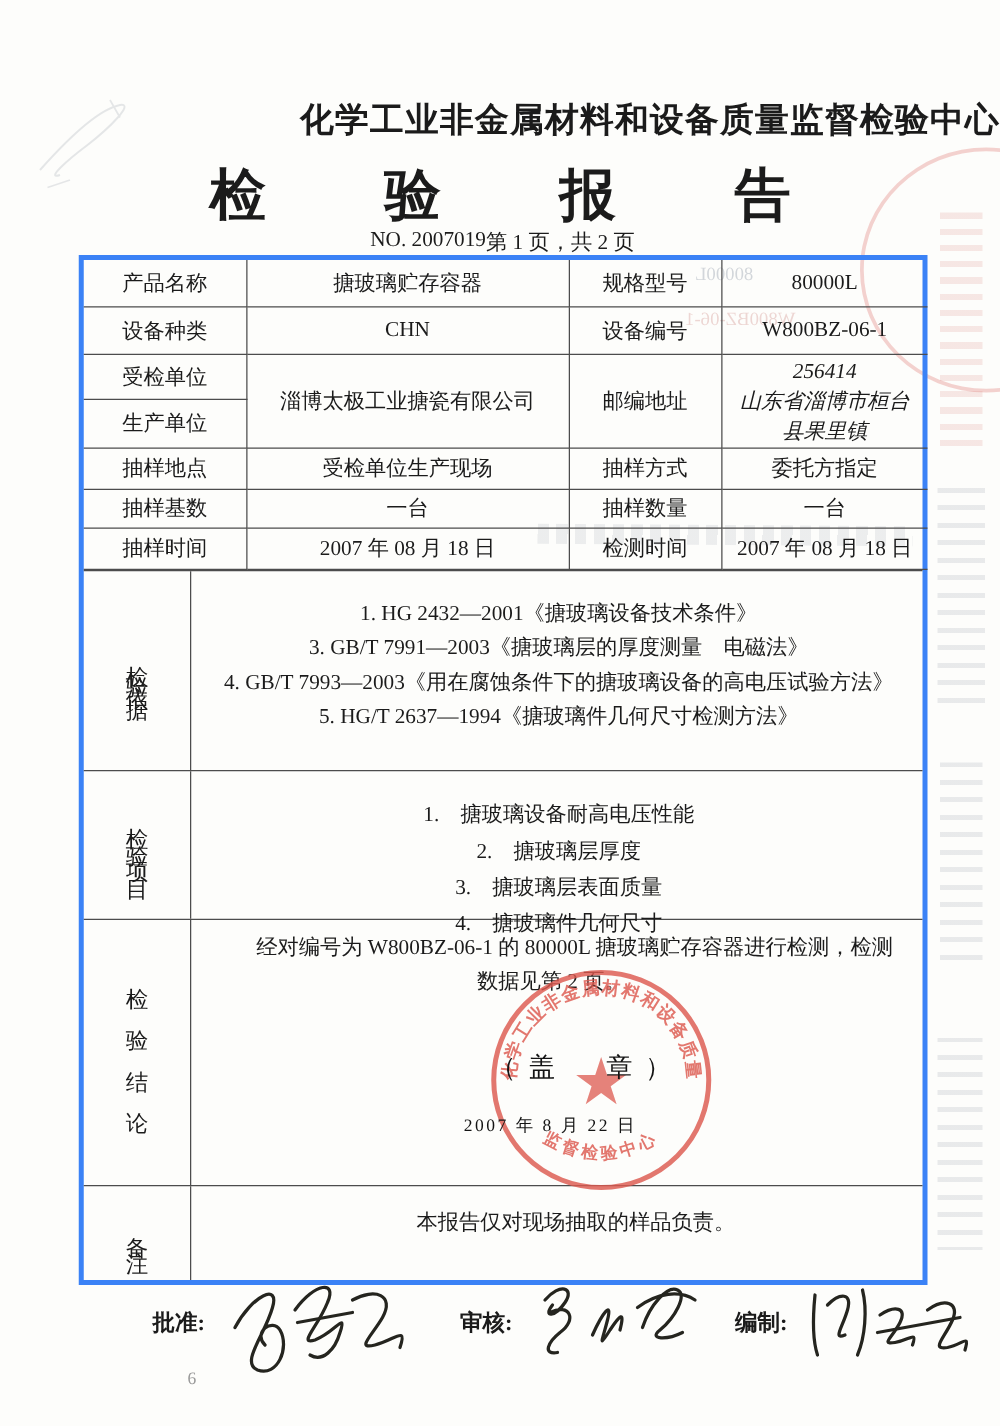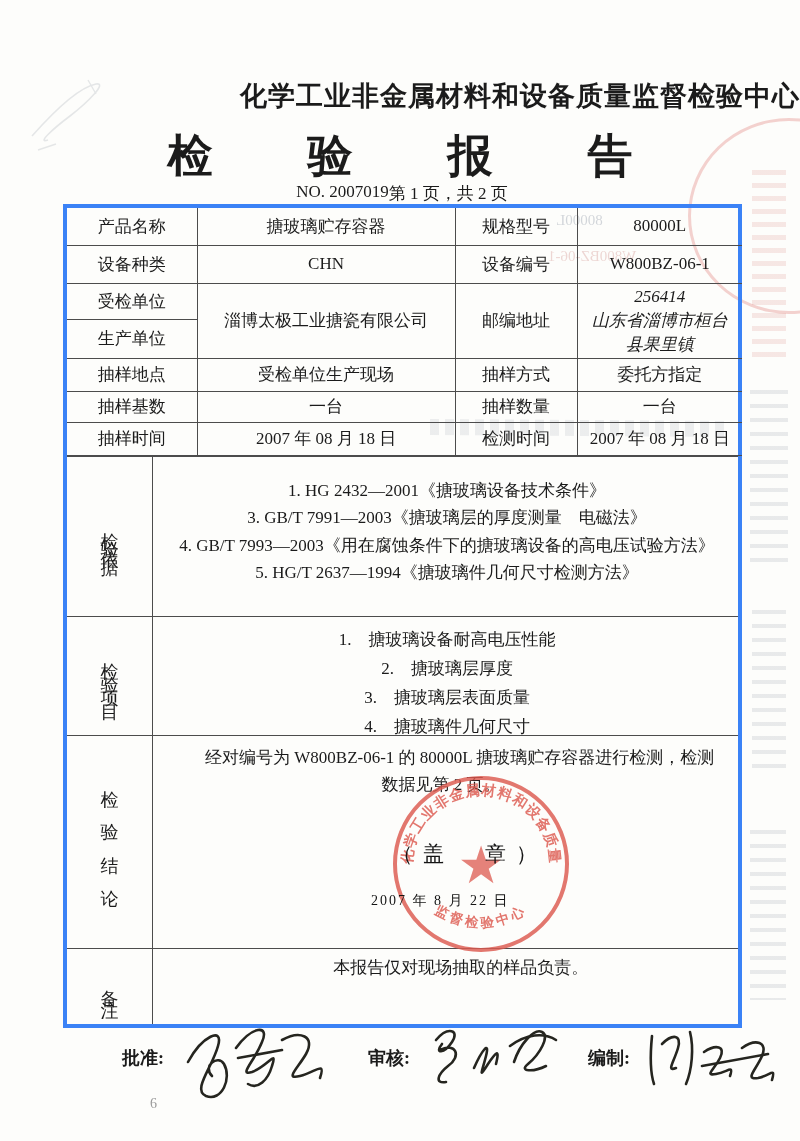--- a/index.html
+++ b/index.html
@@ -42,23 +42,23 @@
   .section-label{
     width:86px;flex:0 0 86px;border-right:1.4px solid #4c4c4c;
     display:flex;align-items:center;justify-content:center;box-sizing:border-box;
   }
   .v-text{
     writing-mode:vertical-lr;text-orientation:upright;
     font-size:18px;line-height:1;
   }
   .section-content{flex:1;position:relative;font-size:17px;box-sizing:border-box;}
   .std-list{padding:20px 10px 0 13px;line-height:27.5px;}
-  .item-list{padding:8px 10px 0 13px;line-height:29px;}
+  .item-list{padding:20px 10px 0 13px;line-height:29px;}
   .conclusion-text{padding:8px 22px 0 13px;text-indent:2.2em;line-height:27px;}
-  .remarks-text{padding:6px 20px 0 13px;text-indent:2.2em;line-height:26px;}
+  .remarks-text{padding:16px 20px 0 13px;text-indent:2.2em;line-height:26px;}
   
   .seal{position:absolute;left:226px;top:26px;width:204px;height:204px;}
   .seal-placeholder{
     position:absolute;left:239px;top:104px;font-size:21px;letter-spacing:10px;
     color:#141414;z-index:3;white-space:nowrap;
   }
   .conclusion-date{
     position:absolute;left:218px;top:156px;font-size:14px;color:#141414;
     z-index:3;white-space:nowrap;letter-spacing:2px;
   }

